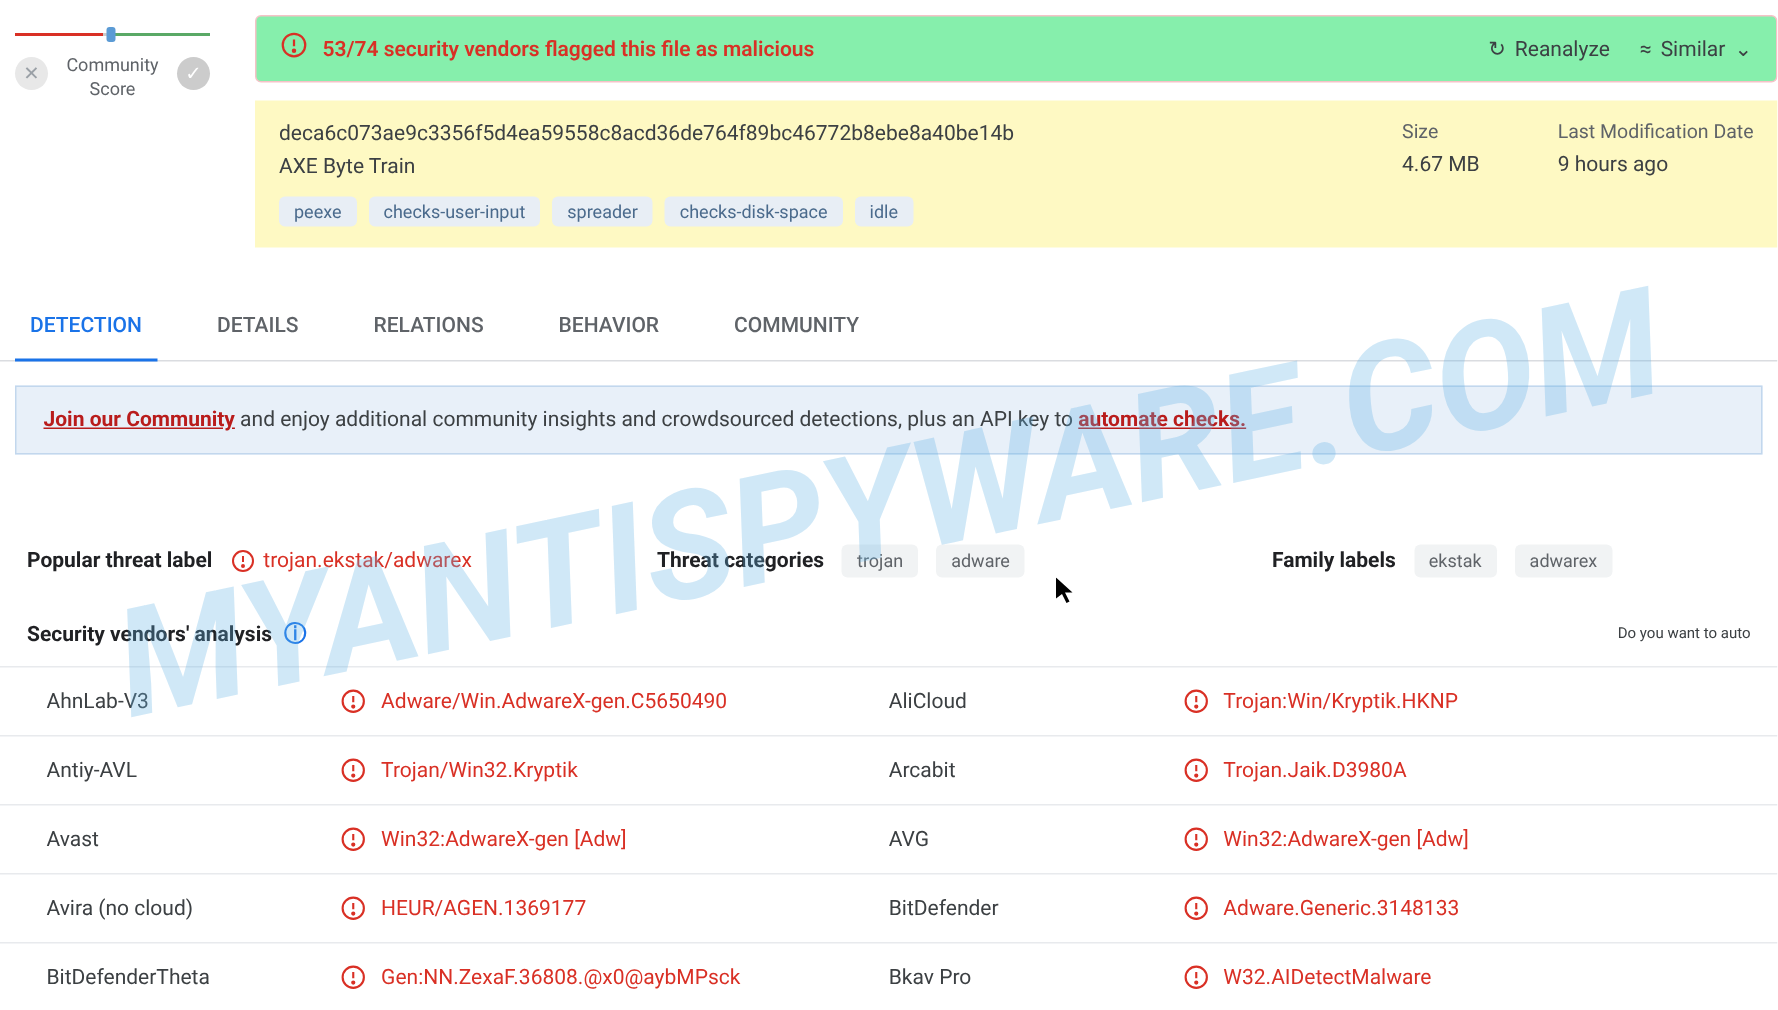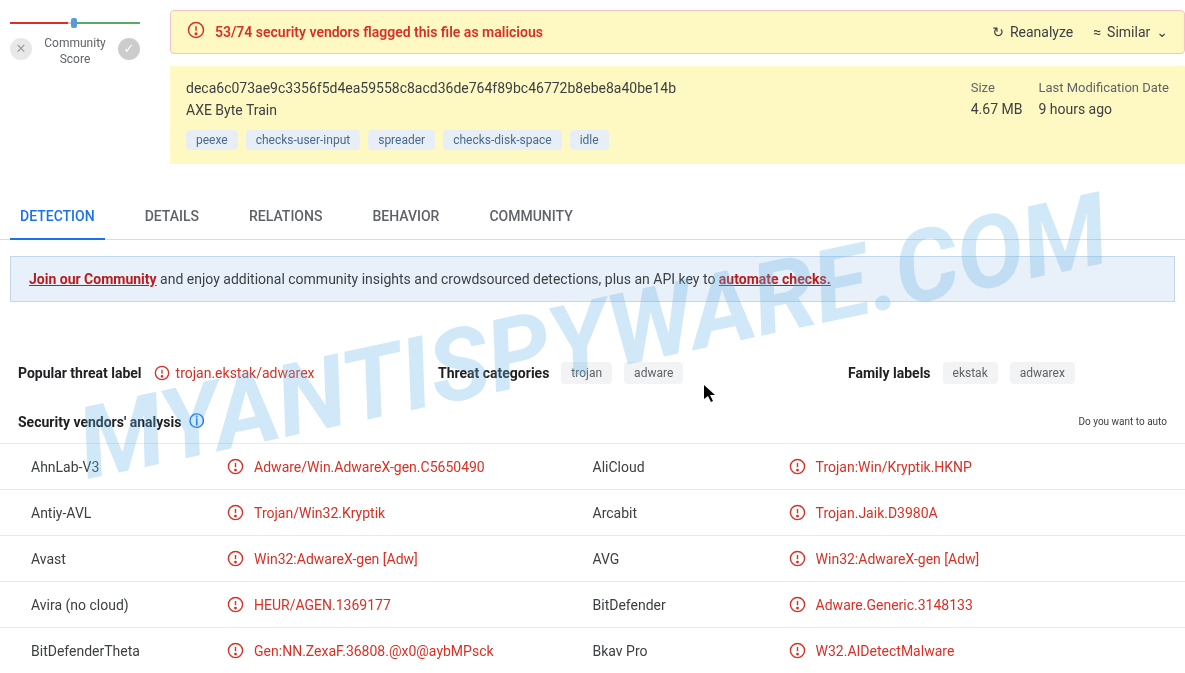--- a/index.html
+++ b/index.html
@@ -16,34 +16,34 @@
     .score-number { position: absolute; top: 50%; left: 50%; transform: translate(-50%, -60%); font-size: 36px; color: #d93025; font-weight: 400; }
     .score-total { position: absolute; top: 62%; left: 50%; transform: translateX(-50%); font-size: 13px; color: #5f6368; }
     .community-line { width: 130px; height: 2px; background: linear-gradient(to right, #d93025 0%, #d93025 45%, #ccc 45%, #ccc 48%, #5aa966 48%, #5aa966 100%); margin-top: 12px; position: relative; }
     .community-marker { position: absolute; left: 47%; top: -4px; width: 6px; height: 10px; background: #5b9bd5; border-radius: 2px; }
     .community-label { font-size: 12px; color: #5f6368; text-align: center; margin-top: 6px; line-height: 1.3; }
     .circle-icon { width: 22px; height: 22px; border-radius: 50%; display: flex; align-items: center; justify-content: center; }
     .x-icon { background: #e8e8e8; color: #9aa0a6; font-size: 13px; }
     .check-icon { background: #ccc; color: #fff; font-size: 13px; }
     
     .main-section { flex: 1; }
-    .alert-bar { background: #fef9c3; border: 1px solid #f5c2c7; border-radius: 4px; padding: 10px 16px; display: flex; align-items: center; justify-content: space-between; margin-bottom: 12px; }
+    .alert-bar { background: #86efac; border: 1px solid #f5c2c7; border-radius: 4px; padding: 10px 16px; display: flex; align-items: center; justify-content: space-between; margin-bottom: 12px; }
     .alert-left { display: flex; align-items: center; gap: 10px; }
     .alert-icon { color: #d93025; font-size: 18px; }
     .alert-text { color: #d93025; font-weight: 600; font-size: 14px; }
     .alert-actions { display: flex; gap: 20px; align-items: center; }
     .action-btn { display: flex; align-items: center; gap: 6px; color: #3c4043; cursor: pointer; font-size: 14px; }
     
     .info-bar { background: #fef9c3; padding: 14px 16px; display: flex; align-items: flex-start; justify-content: space-between; }
     .info-left { flex: 1; }
     .hash-text { font-size: 14px; color: #3c4043; margin-bottom: 6px; }
     .filename { font-size: 14px; color: #3c4043; margin-bottom: 12px; }
     .tags { display: flex; gap: 8px; flex-wrap: wrap; }
     .tag { background: #e8eef5; color: #4a6a8c; padding: 3px 10px; border-radius: 4px; font-size: 12px; }
-    .info-right { display: flex; gap: 16px; }
+    .info-right { display: flex; gap: 52px; }
     .info-block { }
     .info-label { font-size: 13px; color: #5f6368; margin-bottom: 6px; }
     .info-value { font-size: 14px; color: #3c4043; }
     
     .tabs { display: flex; border-bottom: 1px solid #dadce0; padding: 0 10px; margin-top: 20px; }
     .tab { padding: 14px 10px; margin-right: 30px; font-size: 14px; font-weight: 500; color: #5f6368; cursor: pointer; }
     .tab.active { color: #1a73e8; border-bottom: 2px solid #1a73e8; margin-bottom: -1px; }
     
     .community-banner { background: #e8f0f9; border: 1px solid #c2d7ed; padding: 14px 18px; margin: 16px 10px; font-size: 14px; }
     .community-banner a { color: #b91c1c; text-decoration: underline; font-weight: 700; }

